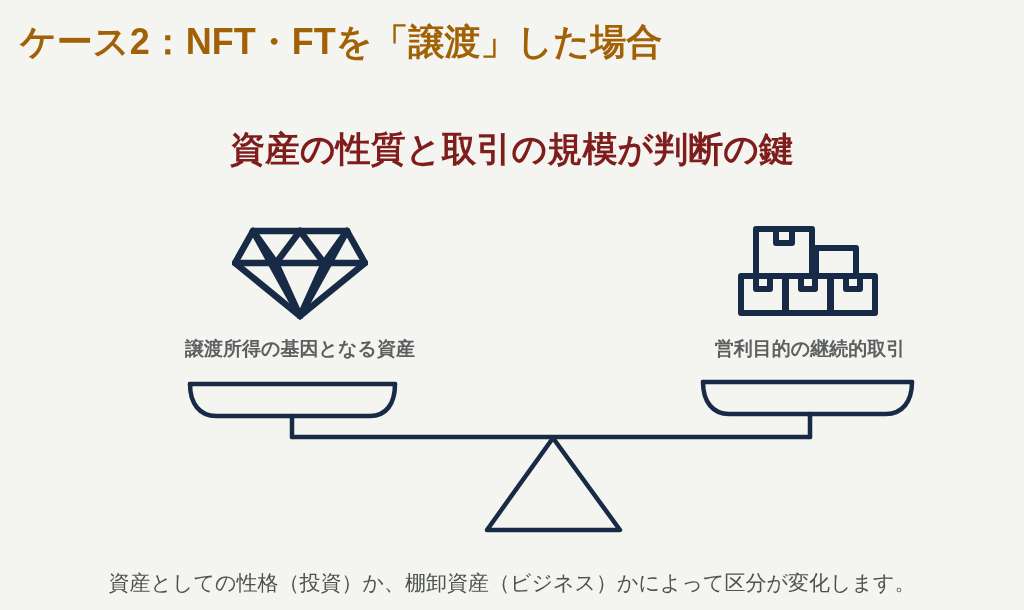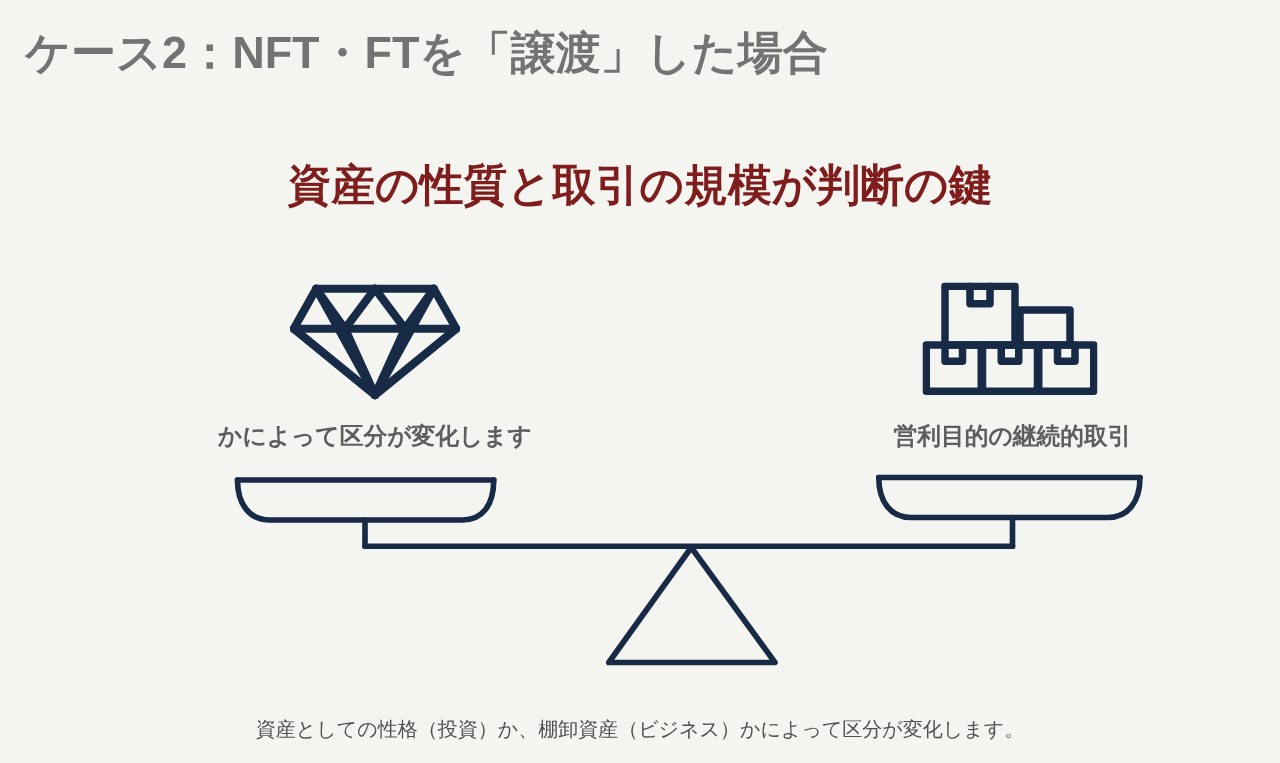--- a/index.html
+++ b/index.html
@@ -20,21 +20,21 @@
     background: #f4f4f0;
   }
 
   
   .title {
     position: absolute;
     left: 20px;
     top: 20px;
     font-size: 36px;
     font-weight: bold;
-    color: #737373;
+    color: #a16207;
     letter-spacing: 0px;
     white-space: nowrap;
     line-height: 1.2;
   }
 
   
   .subtitle {
     position: absolute;
     left: 0;
     right: 0;
@@ -91,21 +91,21 @@
     height: 180px;
   }
 
   
   .caption {
     position: absolute;
     left: 0;
     right: 0;
     bottom: 14px;
     text-align: center;
-    font-size: 16px;
+    font-size: 21px;
     color: #4d5250;
     line-height: 1.3;
     white-space: nowrap;
   }
 </style>
 </head>
 <body>
 
 <div class="slide">
 
@@ -137,21 +137,21 @@
 
       <rect x="3" y="50" width="44" height="37"></rect>
       <path d="M18 50 L18 63 L32 63 L32 50"></path>
       <rect x="48" y="50" width="44" height="37"></rect>
       <path d="M63 50 L63 63 L77 63 L77 50"></path>
       <rect x="93" y="50" width="44" height="37"></rect>
       <path d="M108 50 L108 63 L122 63 L122 50"></path>
     </svg>
   </div>
 
-  <div class="pan-label left">かによって区分が変化します</div>
+  <div class="pan-label left">譲渡所得の基因となる資産</div>
   <div class="pan-label right">営利目的の継続的取引</div>
 
   <div class="scale">
     <svg viewBox="0 0 1024 180" width="1024" height="180" fill="none" stroke="#182b46" stroke-width="4.5" stroke-linejoin="round" stroke-linecap="round">
 
       <g>
         <path d="M190 14 L395 14"></path>
         <path d="M190 14 C190 34, 200 46, 216 46 L370 46 C386 46, 395 34, 395 14"></path>
       </g>
 

